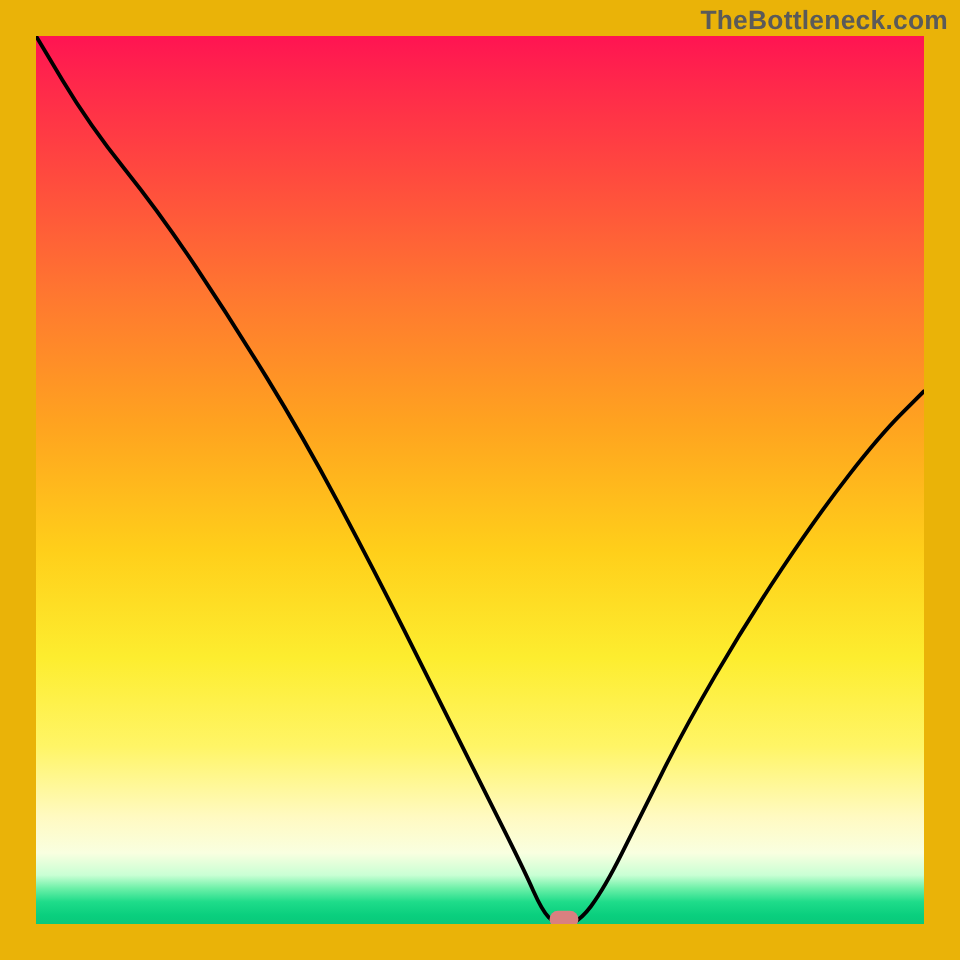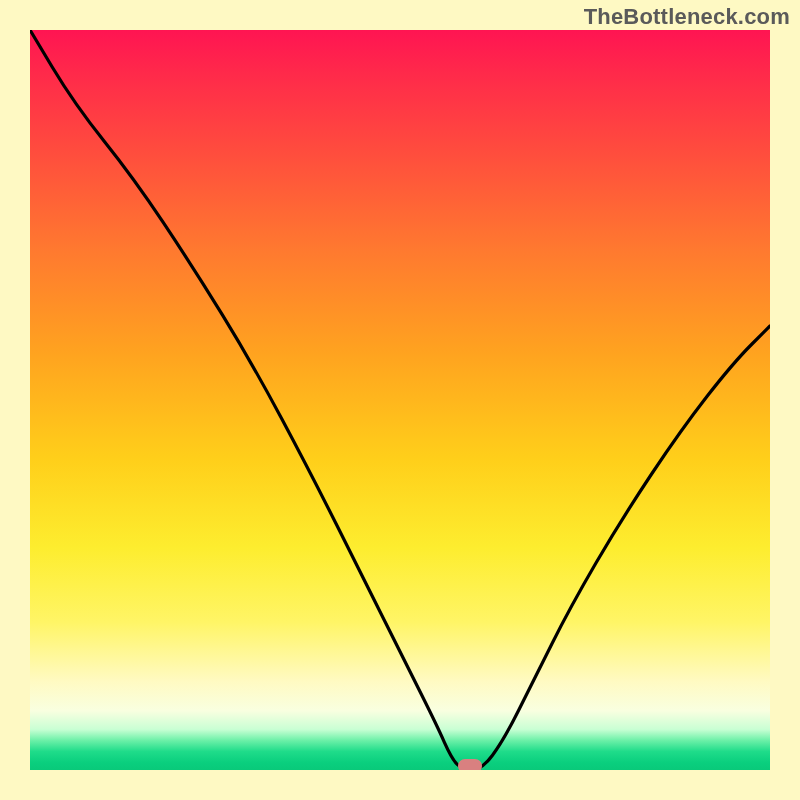--- a/index.html
+++ b/index.html
@@ -8,21 +8,21 @@
     width: 800px;
     height: 800px;
     background: #000;
     overflow: hidden;
     font-family: Arial, Helvetica, sans-serif;
   }
   .frame {
     position: relative;
     width: 800px;
     height: 800px;
-    background: #fef9c3;
+    background: #eab308;
   }
   .watermark {
     position: absolute;
     top: 4px;
     right: 10px;
     color: #5a5a5a;
     font-size: 22px;
     font-weight: 600;
     letter-spacing: 0.2px;
     z-index: 20;

